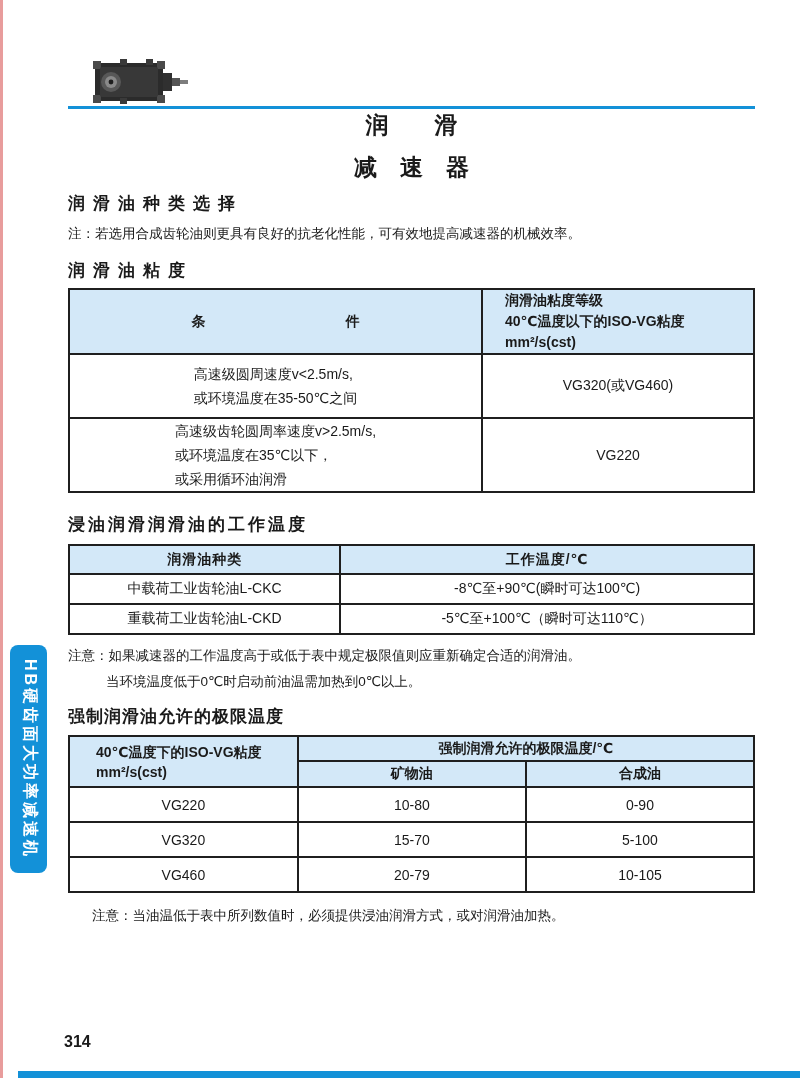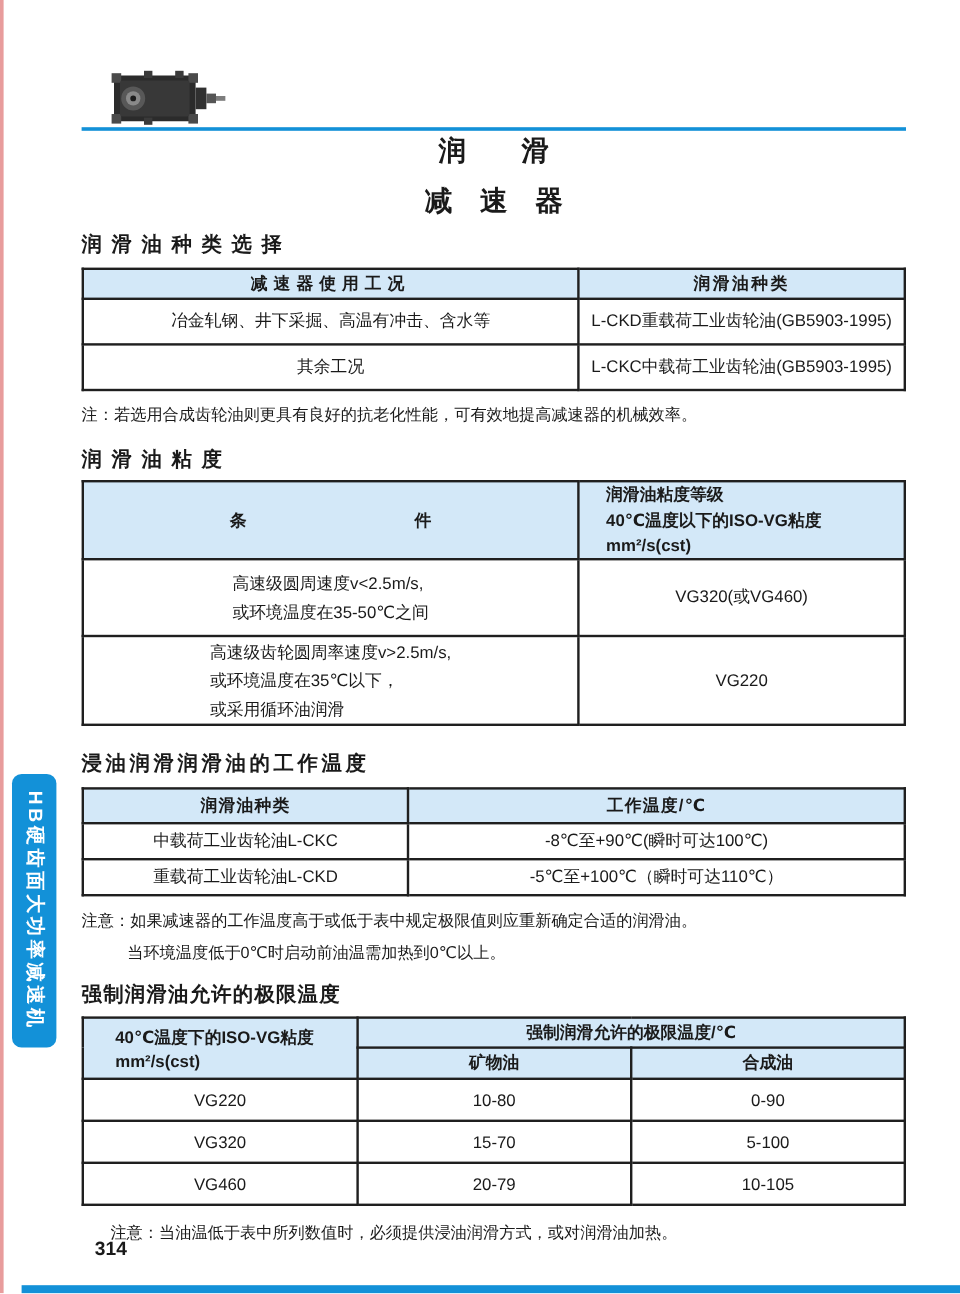--- a/index.html
+++ b/index.html
@@ -67,21 +67,21 @@
   .t4 .thead td.h1 { height:25px; }
   .t4 .thead td.h2 { height:26px; }
   .t4 td.corner { text-align:left; padding-left:26px; line-height:20px; }
   .t4 .drow td { height:35px; }
 
   .note { font-size:13.5px; line-height:19px; margin-top:10px; }
   .note2 { margin-top:11px; }
   .note2 .cont { padding-left:38px; margin-top:7px; }
   .note4 { margin-top:13px;margin-left:24px; }
 
-  .page-number { position:absolute; left:79px; top:1033px; font-size:16px; font-weight:bold; }
+  .page-number { position:absolute; left:64px; top:1033px; font-size:16px; font-weight:bold; }
   .bottom-rule { position:absolute; left:18px; top:1071px; width:782px; height:7px; background:#1391d8; }
 </style>
 </head>
 <body>
 
 <div id="page">
 
   <div class="left-rule"></div>
 
   <div class="side-tab">
@@ -108,40 +108,20 @@
       <rect x="90" y="22" width="8" height="4" fill="#7d7d7d"></rect>
     </svg>
 
     <div class="top-rule"></div>
 
     <div class="title title2">润　　滑</div>
     <div class="title title1">减　速　器</div>
 
     <div class="sec-heading sec1">润滑油种类选择</div>
 
-    <table class="t1">
-      <colgroup>
-          <col style="width:60.3%">
-          <col style="width:39.7%">
-        </colgroup>
-      <tbody>
-          <tr class="thead">
-        <td class="sp5">减速器使用工况</td>
-        <td class="sp2">润滑油种类</td>
-      </tr>
-      <tr class="drow">
-        <td>冶金轧钢、井下采掘、高温有冲击、含水等</td>
-        <td>L-CKD重载荷工业齿轮油(GB5903-1995)</td>
-      </tr>
-      <tr class="drow">
-        <td>其余工况</td>
-        <td>L-CKC中载荷工业齿轮油(GB5903-1995)</td>
-      </tr>
-    </tbody>
-      </table>
 
     <div class="note">注：若选用合成齿轮油则更具有良好的抗老化性能，可有效地提高减速器的机械效率。</div>
 
     <div class="sec-heading sec2">润滑油粘度</div>
 
     <table class="t2">
       <colgroup>
           <col style="width:60.3%">
           <col style="width:39.7%">
         </colgroup>

